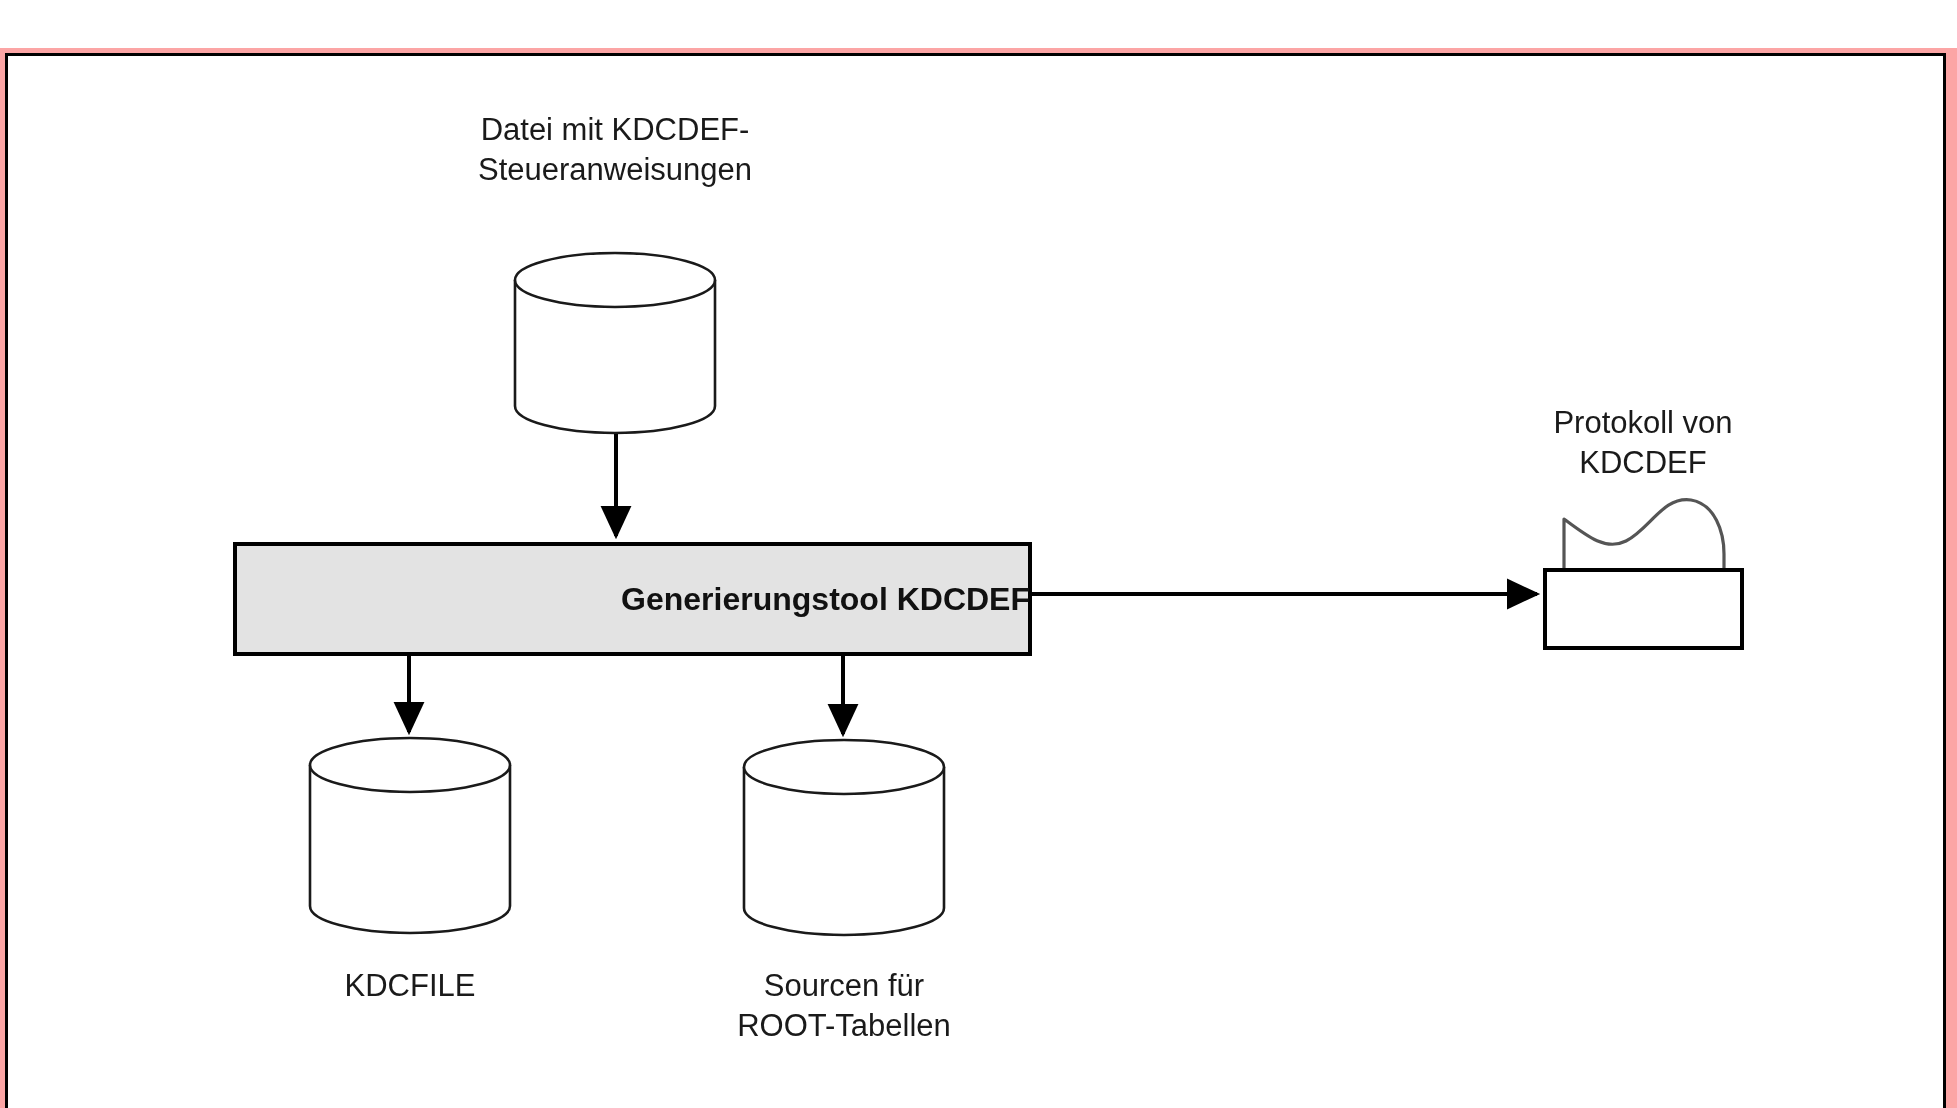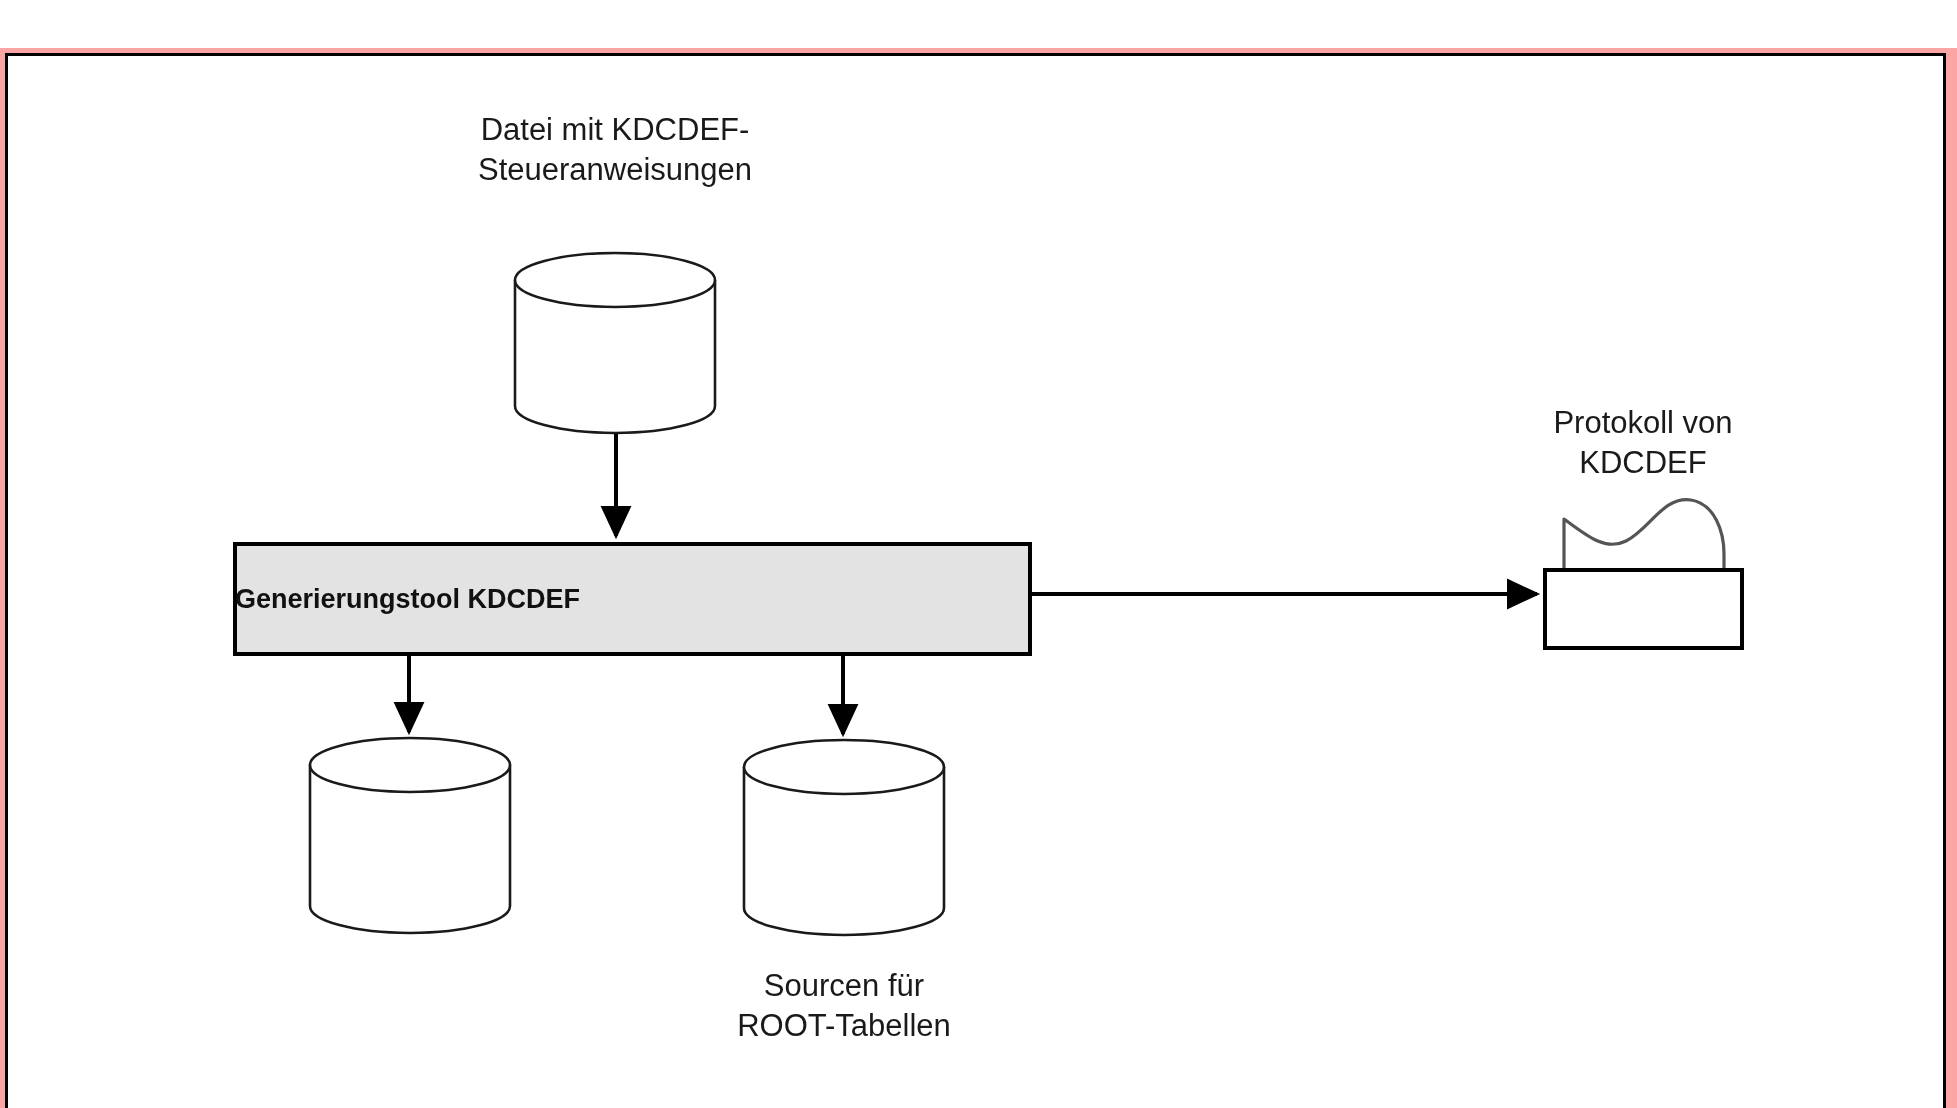--- a/index.html
+++ b/index.html
@@ -42,24 +42,24 @@
     font-size: 31px;
     line-height: 40px;
     color: #1a1a1a;
     text-align: center;
     white-space: pre-line;
     letter-spacing: 0px;
   }
   .proc-label {
     position: absolute;
     font-family: "Liberation Sans", sans-serif;
-    font-size: 27px;
+    font-size: 32px;
     font-weight: bold;
     color: #111111;
-    text-align: left;
+    text-align: right;
     line-height: 110px;
     width: 795px;
     left: 235px;
     top: 496px;
     height: 110px;
     pointer-events: none;
   }
 </style>
 </head>
 <body>
@@ -120,20 +120,21 @@
 
       <rect x="1545" y="522" width="197" height="78" fill="#ffffff" stroke="#000000" stroke-width="4"></rect>
     </g>
   </svg>
 
   <div class="label" style="left:355px; top:62px; width:520px;">Datei mit KDCDEF-
 Steueranweisungen</div>
 
   <div class="proc-label">Generierungstool KDCDEF</div>
 
+  <div class="label" style="left:250px; top:918px; width:320px;">KDCFILE</div>
 
   <div class="label" style="left:1483px; top:355px; width:320px;">Protokoll von
 KDCDEF</div>
 
   <div class="label" style="left:684px; top:918px; width:320px;">Sourcen für
 ROOT-Tabellen</div>
 
 </div>
 
 </body></html>

